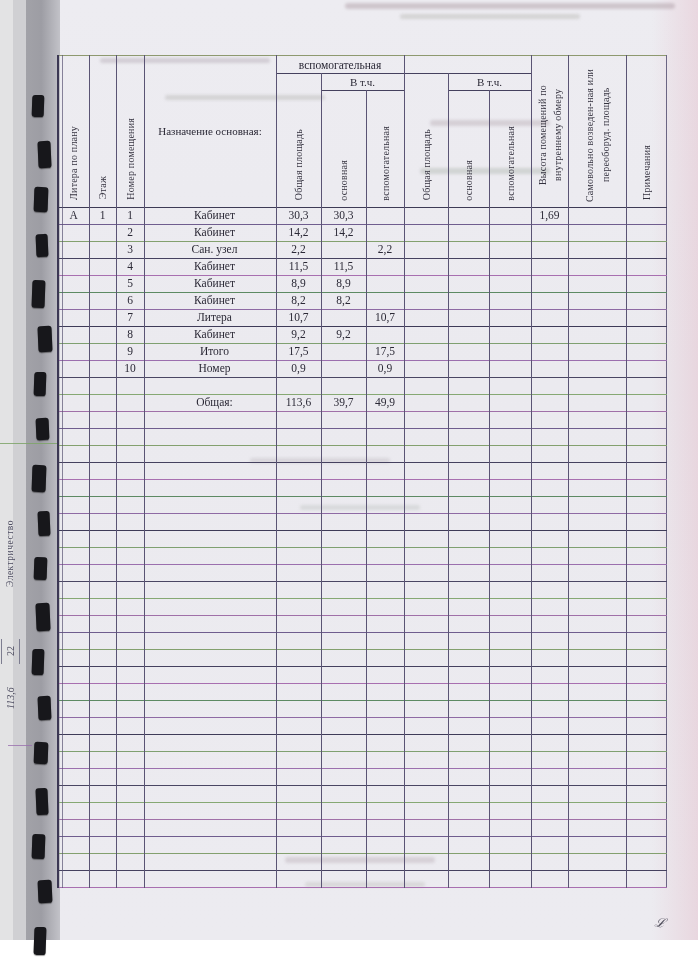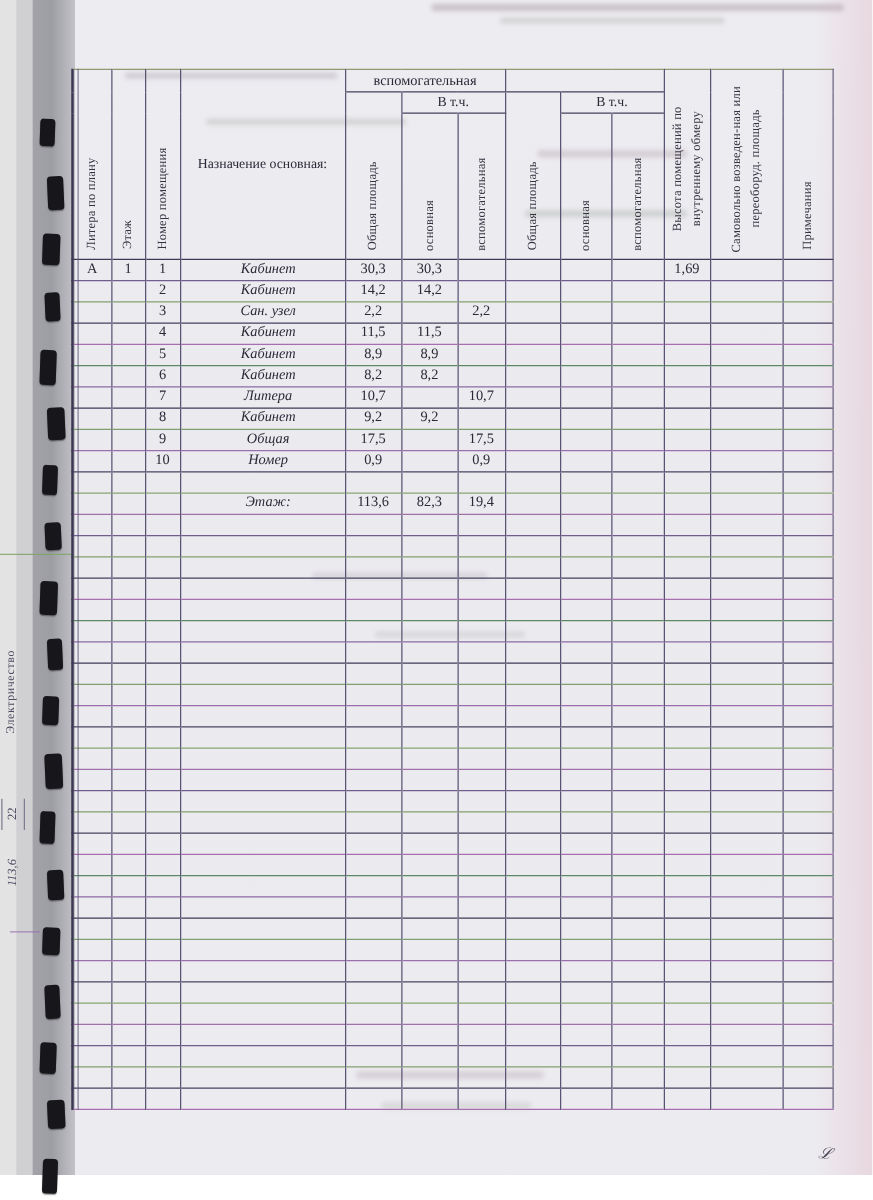--- a/index.html
+++ b/index.html
@@ -68,21 +68,21 @@
   .vwrap{width:100%;display:flex;justify-content:center;}
   .v-b{align-items:flex-end;height:146px;padding-bottom:5px;box-sizing:border-box;}
   .v-b3{align-items:flex-end;height:111px;padding-bottom:4px;box-sizing:border-box;}
   .v-t{align-items:flex-start;height:146px;padding-top:6px;box-sizing:border-box;}
   .vtext{
     writing-mode:vertical-rl;transform:rotate(180deg);
     font-size:10px;line-height:1.5;color:#34323f;letter-spacing:.2px;
   }
   .hhead{font-size:11px;line-height:1.3;color:#312f3e;}
   table.x td{font-size:11.5px;line-height:1;height:16px;}
-  .tleft{text-align:left;padding-left:9px !important;font-style:italic;}
+  .tleft{text-align:left;padding-left:9px !important;}
   .bold{font-weight:bold;}
   tr.trow{height:17px;}
   
   .smudge{position:absolute;border-radius:3px;filter:blur(1.6px);}
   
   .hand{
     position:absolute;left:655px;top:913px;font-size:13px;font-style:italic;
     color:#4c4a58;transform:rotate(8deg);
   }
 </style>
@@ -322,21 +322,21 @@
             <td></td>
             <td></td>
             <td class="bold"></td>
             <td></td>
             <td></td>
           </tr>
           <tr style="height: 16px; border-bottom: 1px solid rgb(155, 111, 174);">
             <td></td>
             <td></td>
             <td>9</td>
-            <td class="tleft">Общая</td>
+            <td class="tleft">Итого</td>
             <td>17,5</td>
             <td></td>
             <td>17,5</td>
             <td></td>
             <td></td>
             <td></td>
             <td class="bold"></td>
             <td></td>
             <td></td>
           </tr>
@@ -367,24 +367,24 @@
             <td></td>
             <td></td>
             <td></td>
             <td></td>
             <td></td>
           </tr>
           <tr class="trow" style="height: 17px; border-bottom: 1px solid rgb(160, 112, 168);">
             <td></td>
             <td></td>
             <td></td>
-            <td class="tleft bold">Этаж:</td>
+            <td class="tleft bold">Общая:</td>
             <td class="bold">113,6</td>
-            <td class="bold">82,3</td>
-            <td class="bold">19,4</td>
+            <td class="bold">39,7</td>
+            <td class="bold">49,9</td>
             <td></td>
             <td></td>
             <td></td>
             <td></td>
             <td></td>
             <td></td>
           </tr>
           <tr style="height: 16px; border-bottom: 1px solid rgb(111, 93, 142);">
             <td></td>
             <td></td>

